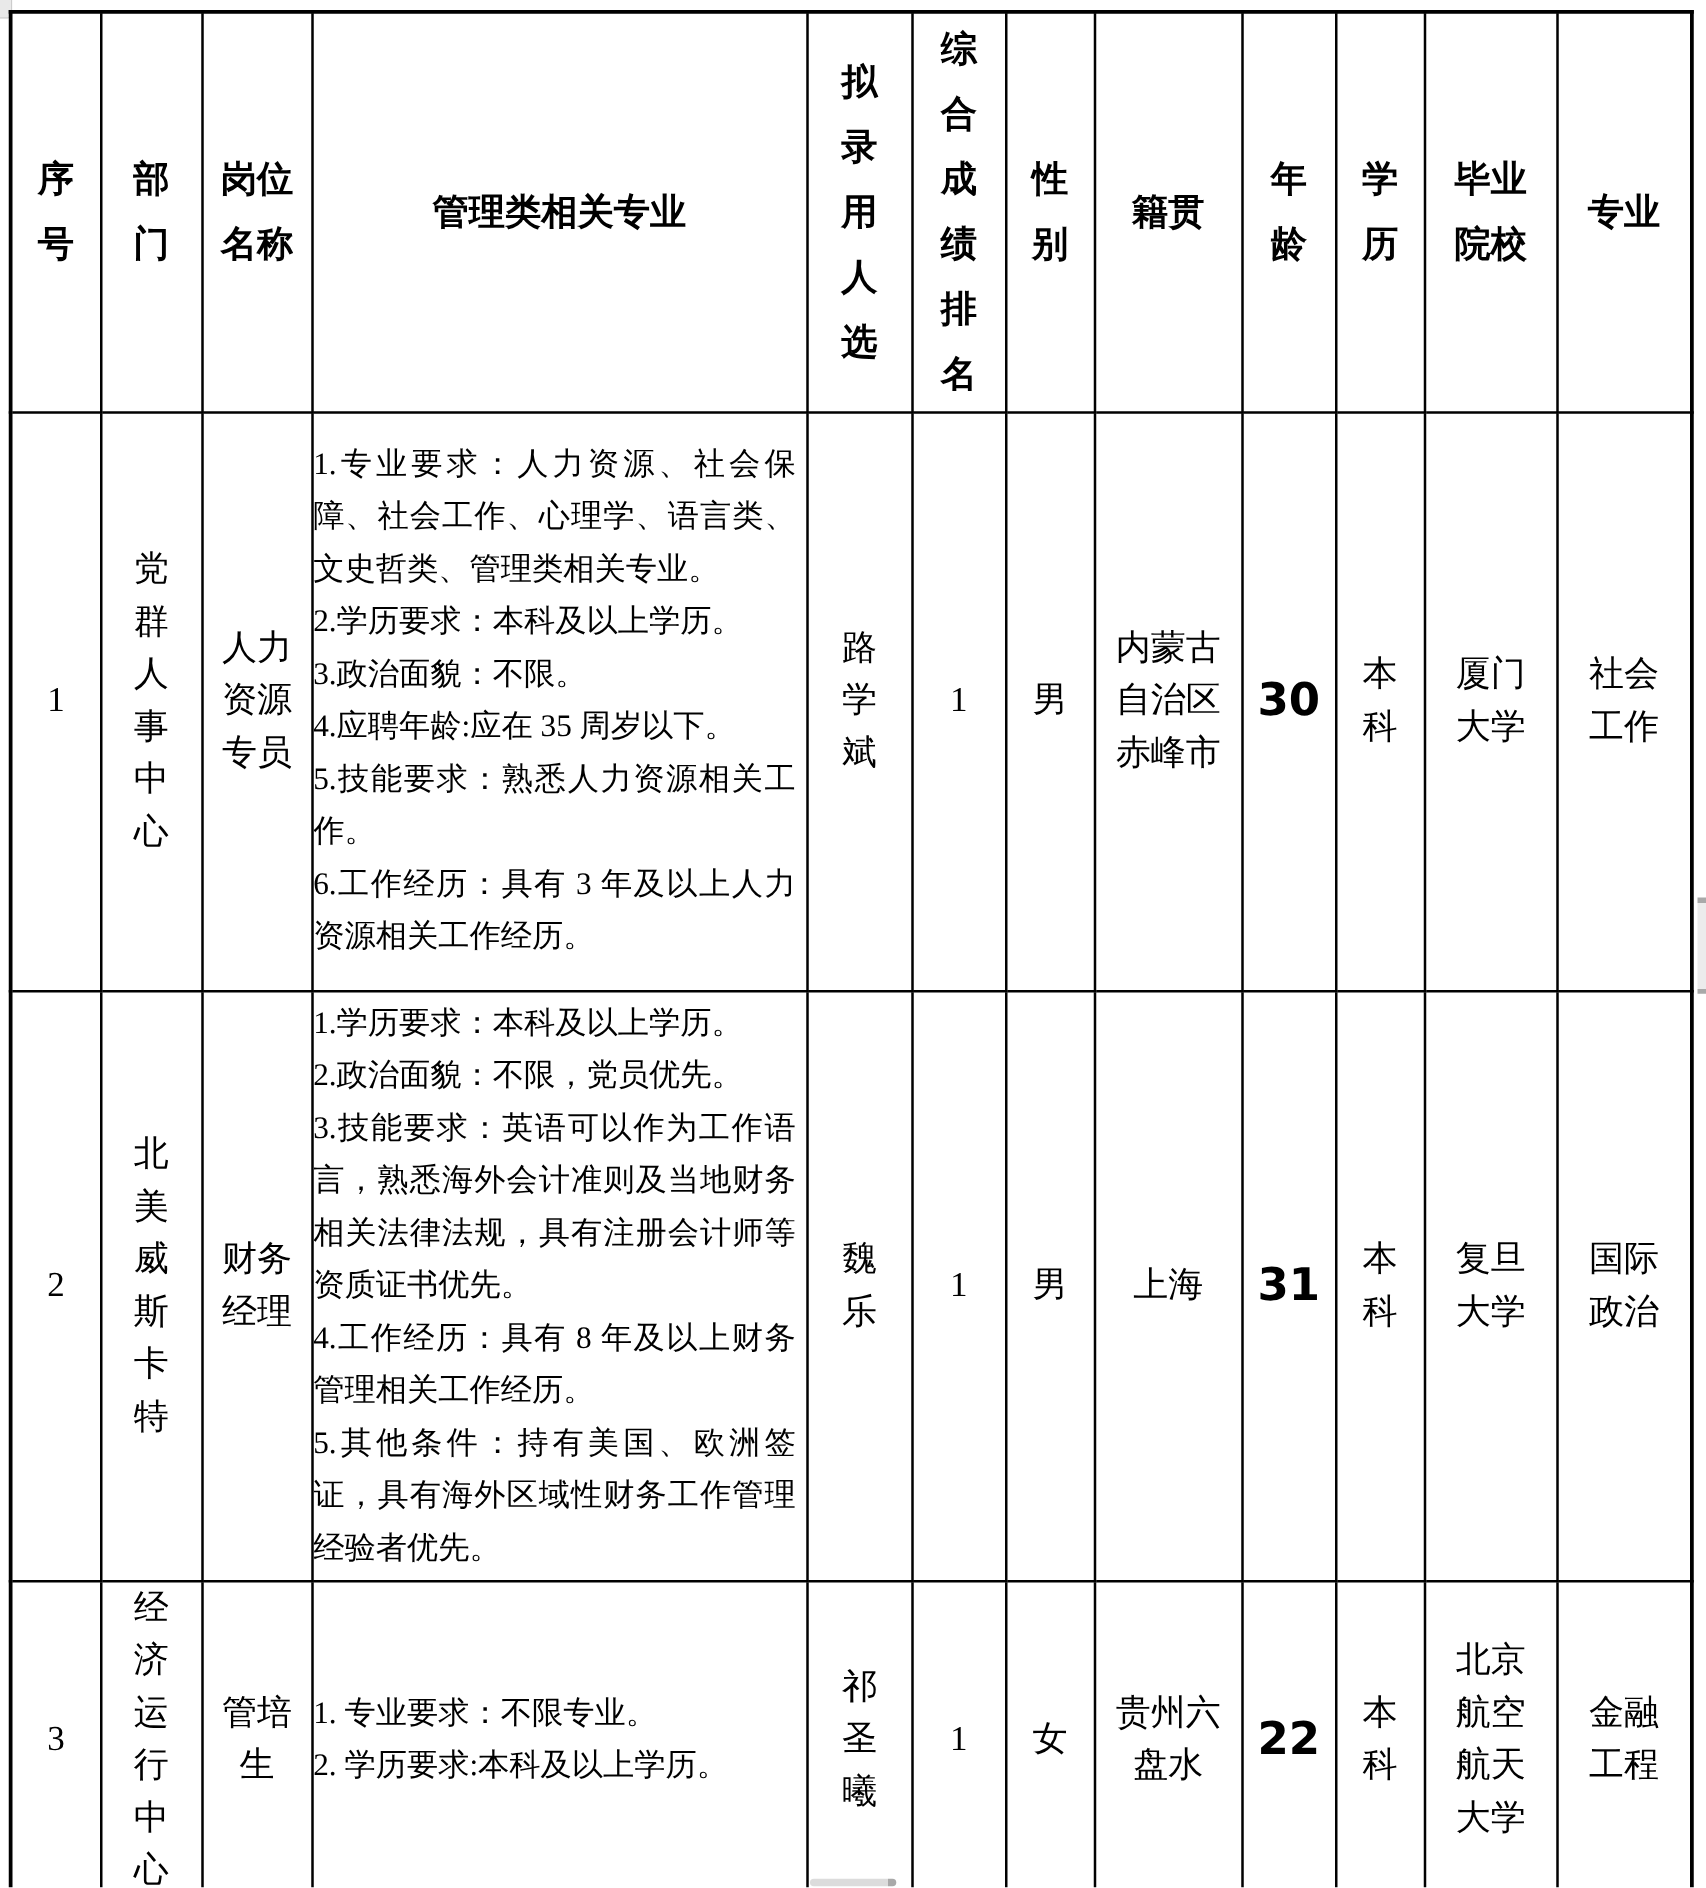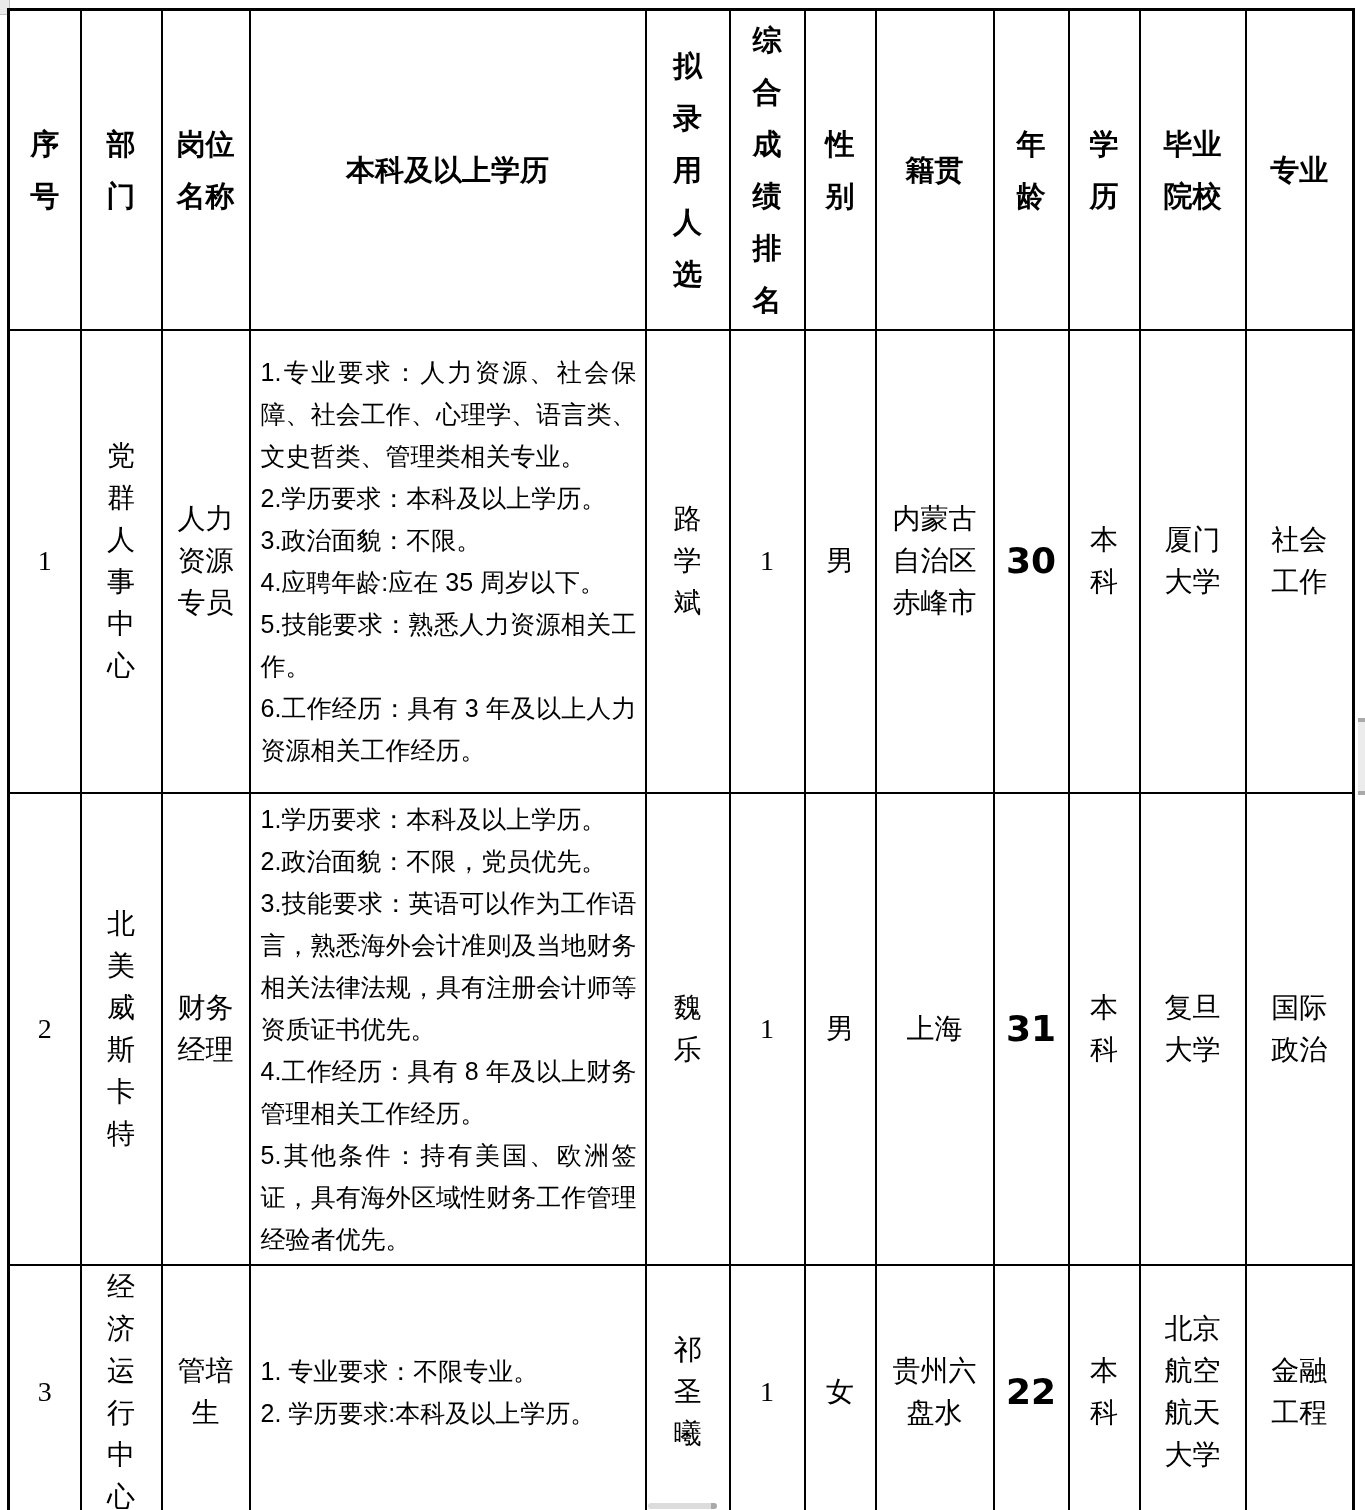--- a/index.html
+++ b/index.html
@@ -32,24 +32,24 @@
     line-height:52px;
   }
   td{
     font-size:28px;
     line-height:42px;
     font-weight:normal;
   }
   td.req{
     text-align:justify;
     text-justify:inter-character;
-    padding:4px 8px 4px 10px;
+    padding:4px 8px 4px 0;
     font-size:25px;
     line-height:42px;
-    font-family:Liberation Sans, sans-serif;
+    font-family:Liberation Serif, serif;
   }
   td.age{
     font-family:"DejaVu Sans","Liberation Sans",sans-serif;
     font-weight:bold;
     font-size:36px;
   }
   tr.row-header{height:320px;}
   tr.row-1{height:463px;}
   tr.row-2{height:459px;}
   tr.row-3{height:245px;}
@@ -98,21 +98,21 @@
     </colgroup>
 
     <tbody>
         <tr class="row-header">
       <th>序
 号</th>
       <th>部
 门</th>
       <th>岗位
 名称</th>
-      <th>本科及以上学历</th>
+      <th>管理类相关专业</th>
       <th>拟
 录
 用
 人
 选</th>
       <th>综
 合
 成
 绩
 排

